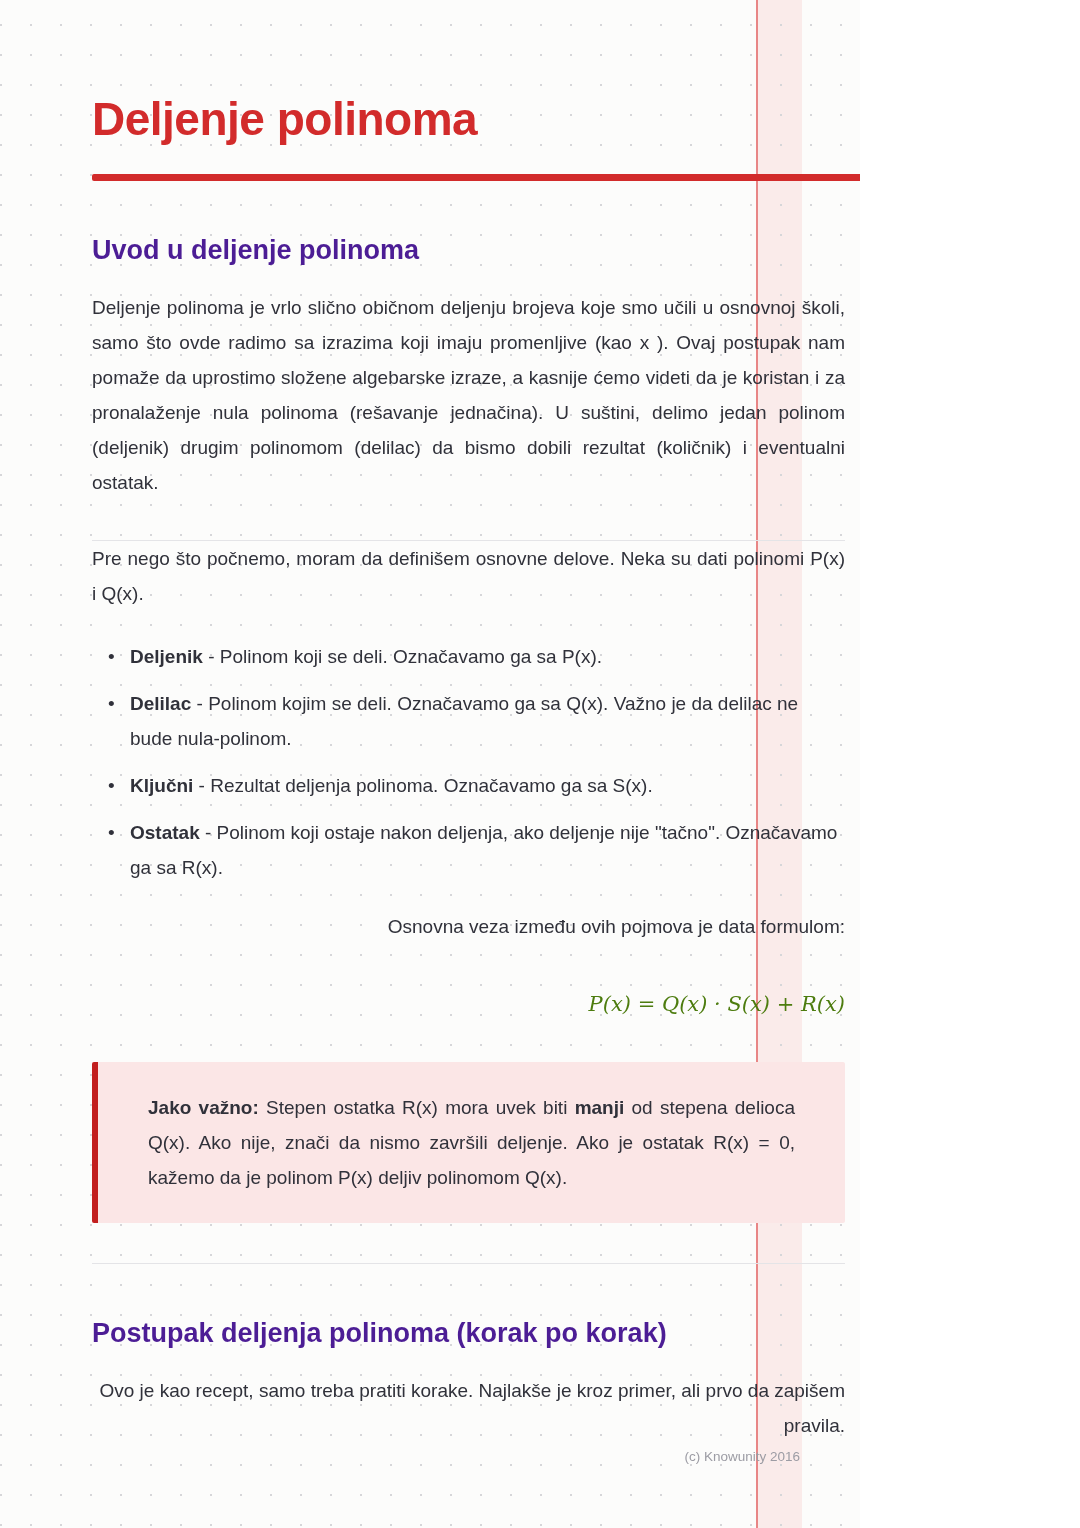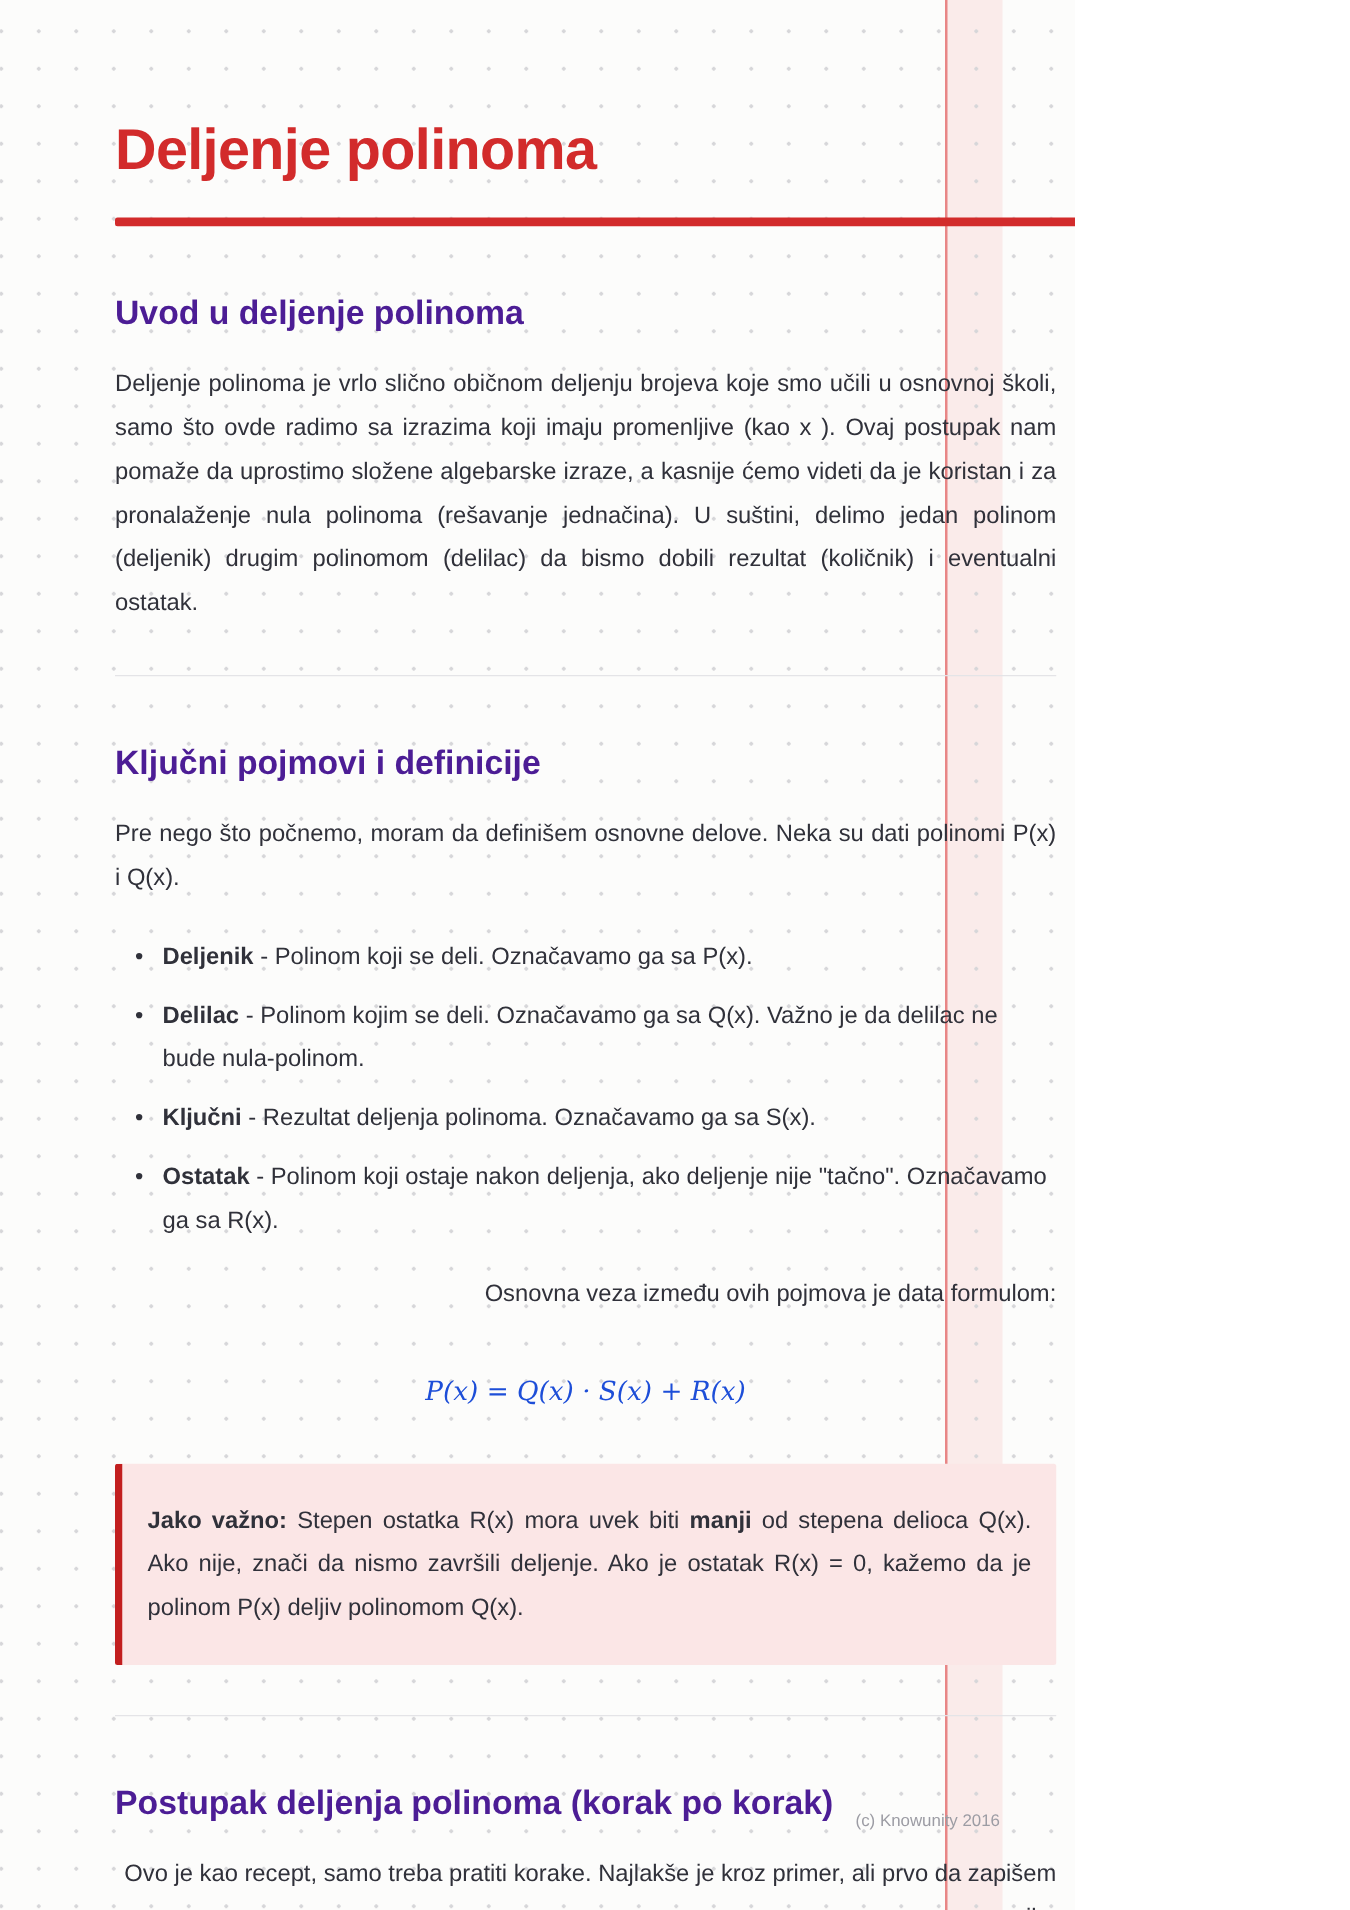--- a/index.html
+++ b/index.html
@@ -83,32 +83,32 @@
   }
   ul.term-list li .bullet-dot {
     position:absolute; left:0; top:0;
     font-size:19px;
     color:#30313a;
   }
   .term { font-weight:bold; }
   .formula-intro { margin-top:24px; }
   .formula {
     margin:48px 0 30px;
-    text-align:center;
+    text-align:right;
     font-family:"DejaVu Serif", serif;
     font-style:italic;
     font-size:21px;
-    color:#1d4ed8;
+    color:#4d7c0f;
   }
   .callout {
     margin-top:46px;
     background:#fbe6e6;
     border-left:6px solid #c21f1f;
     border-radius:2px;
-    padding:28px 20px;
+    padding:28px 50px;
     font-size:19px;
     line-height:35px;
     color:#30313a;
     text-align:justify;
   }
   .callout .lead, .callout .bold-word { font-weight:bold; }
   .footer-watermark {
     position:absolute;
     right:60px; bottom:64px;
     font-size:13.5px;
@@ -126,21 +126,20 @@
   <div class="content">
 
     <h1 class="page-title">Deljenje polinoma</h1>
     <div class="title-rule"></div>
 
     <h2 class="section-heading">Uvod u deljenje polinoma</h2>
     <p class="body-text">Deljenje polinoma je vrlo slično običnom deljenju brojeva koje smo učili u osnovnoj školi, samo što ovde radimo sa izrazima koji imaju promenljive (kao x ). Ovaj postupak nam pomaže da uprostimo složene algebarske izraze, a kasnije ćemo videti da je koristan i za pronalaženje nula polinoma (rešavanje jednačina). U suštini, delimo jedan polinom (deljenik) drugim polinomom (delilac) da bismo dobili rezultat (količnik) i eventualni ostatak.</p>
 
     <hr class="divider">
 
-    <h2 class="section-heading">Ključni pojmovi i definicije</h2>
     <p class="body-text">Pre nego što počnemo, moram da definišem osnovne delove. Neka su dati polinomi P(x) i Q(x).</p>
 
     <ul class="term-list">
       <li>
         <span class="bullet-dot">•</span>
         <span class="term">Deljenik</span><span> - Polinom koji se deli. Označavamo ga sa P(x).</span>
       </li>
       <li>
         <span class="bullet-dot">•</span>
         <span class="term">Delilac</span><span> - Polinom kojim se deli. Označavamo ga sa Q(x). Važno je da delilac ne bude nula-polinom.</span>

